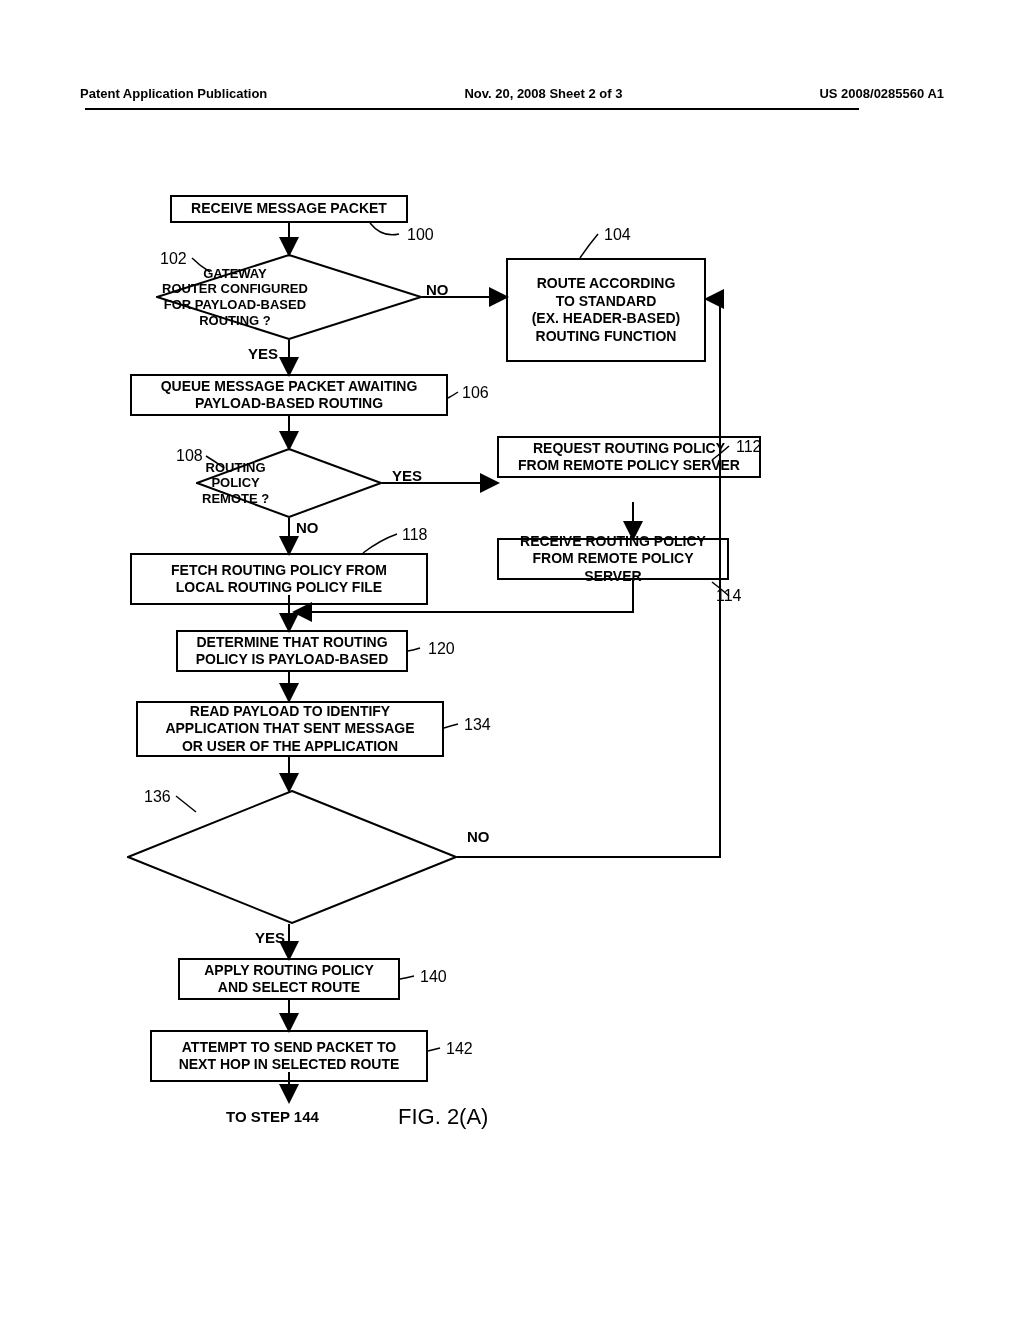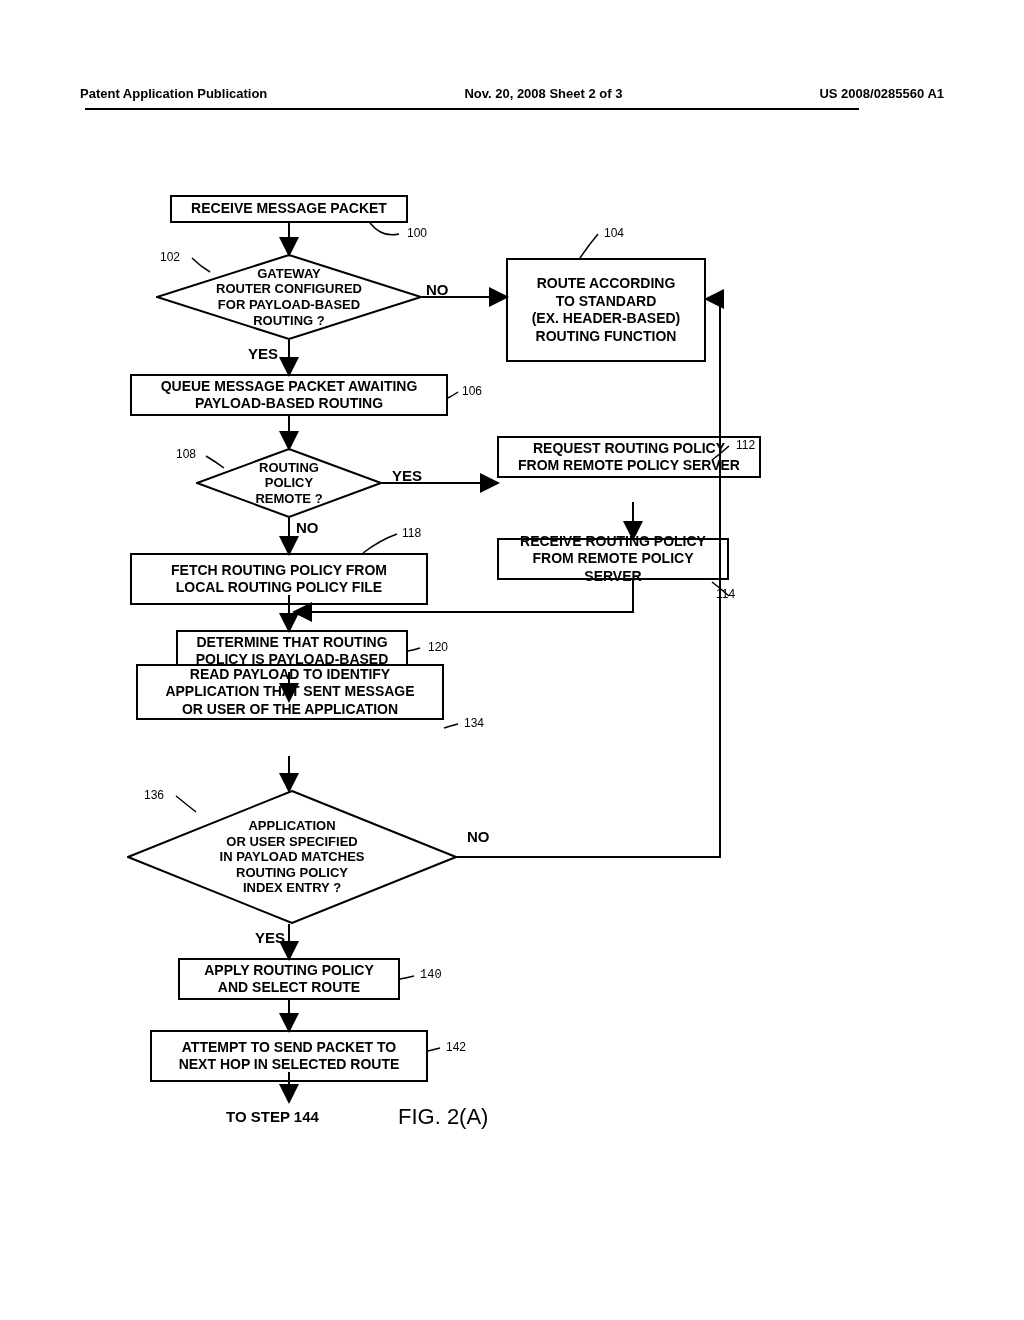--- a/index.html
+++ b/index.html
@@ -42,21 +42,21 @@
     align-items: center;
     justify-content: center;
     line-height: 1.25;
     padding: 4px 6px;
     box-sizing: border-box;
   }
   .diamond {
     position: absolute;
     display: flex;
     align-items: center;
-    justify-content: center;
+    justify-content: flex-start;
     font-weight: bold;
     font-size: 13px;
     text-align: center;
     line-height: 1.2;
   }
   .diamond svg {
     position: absolute;
     left: 0;
     top: 0;
   }
@@ -65,21 +65,21 @@
     z-index: 1;
     padding: 0 6px;
   }
   .label {
     position: absolute;
     font-size: 15px;
     font-weight: bold;
   }
   .ref {
     position: absolute;
-    font-size: 12px;
+    font-size: 16px;
   }
   .figcap {
     position: absolute;
     font-size: 22px;
   }
   svg.overlay {
     position: absolute;
     left: 0;
     top: 0;
     width: 1024px;
@@ -134,29 +134,28 @@
     </div>
 
   <div class="box" style="left:130px; top:553px; width:298px; height:52px;">
       <span>FETCH ROUTING POLICY FROM<br>LOCAL ROUTING POLICY FILE</span>
     </div>
 
   <div class="box" style="left:176px; top:630px; width:232px; height:42px;">
       <span>DETERMINE THAT ROUTING<br>POLICY IS PAYLOAD-BASED</span>
     </div>
 
-  <div class="box" style="left:136px; top:664px; width:308px; height:56px;">
+  <div class="box" style="left:136px; top:701px; width:308px; height:56px;">
       <span>READ PAYLOAD TO IDENTIFY<br>APPLICATION THAT SENT MESSAGE<br>OR USER OF THE APPLICATION</span>
     </div>
 
   <div class="diamond" style="left:127px; top:790px; width:330px; height:134px;">
     <svg width="330" height="134" viewBox="0 0 330 134">
         <polygon points="165,1 329,67 165,133 1,67" fill="white" stroke="black" stroke-width="2"></polygon>
       </svg>
-    <div class="dtext">APPLICATION<br>OR USER SPECIFIED<br>IN PAYLOAD MATCHES<br>ROUTING POLICY<br>INDEX ENTRY ?</div>
   </div>
 
   <div class="box" style="left:178px; top:958px; width:222px; height:42px;">
       <span>APPLY ROUTING POLICY<br>AND SELECT ROUTE</span>
     </div>
 
   <div class="box" style="left:150px; top:1030px; width:278px; height:52px;">
       <span>ATTEMPT TO SEND PACKET TO<br>NEXT HOP IN SELECTED ROUTE</span>
     </div>
 
@@ -173,21 +172,21 @@
   <div class="ref" style="left:160px; top:250px;">102</div>
   <div class="ref" style="left:604px; top:226px;">104</div>
   <div class="ref" style="left:462px; top:384px;">106</div>
   <div class="ref" style="left:176px; top:447px;">108</div>
   <div class="ref" style="left:736px; top:438px;">112</div>
   <div class="ref" style="left:716px; top:587px;">114</div>
   <div class="ref" style="left:402px; top:526px;">118</div>
   <div class="ref" style="left:428px; top:640px;">120</div>
   <div class="ref" style="left:464px; top:716px;">134</div>
   <div class="ref" style="left:144px; top:788px;">136</div>
-  <div class="ref" style="left:420px; top:968px;font-family:Liberation Mono, monospace;">140</div>
+  <div class="ref" style="left:420px; top:968px;">140</div>
   <div class="ref" style="left:446px; top:1040px;">142</div>
 
   <div class="figcap" style="left:398px; top:1104px;">FIG. 2(A)</div>
 
   <svg class="overlay">
     <defs>
       <marker id="ah" markerWidth="10" markerHeight="10" refX="8" refY="5" orient="auto">
         <path d="M0,0 L10,5 L0,10 z" fill="black"></path>
       </marker>
     </defs>

